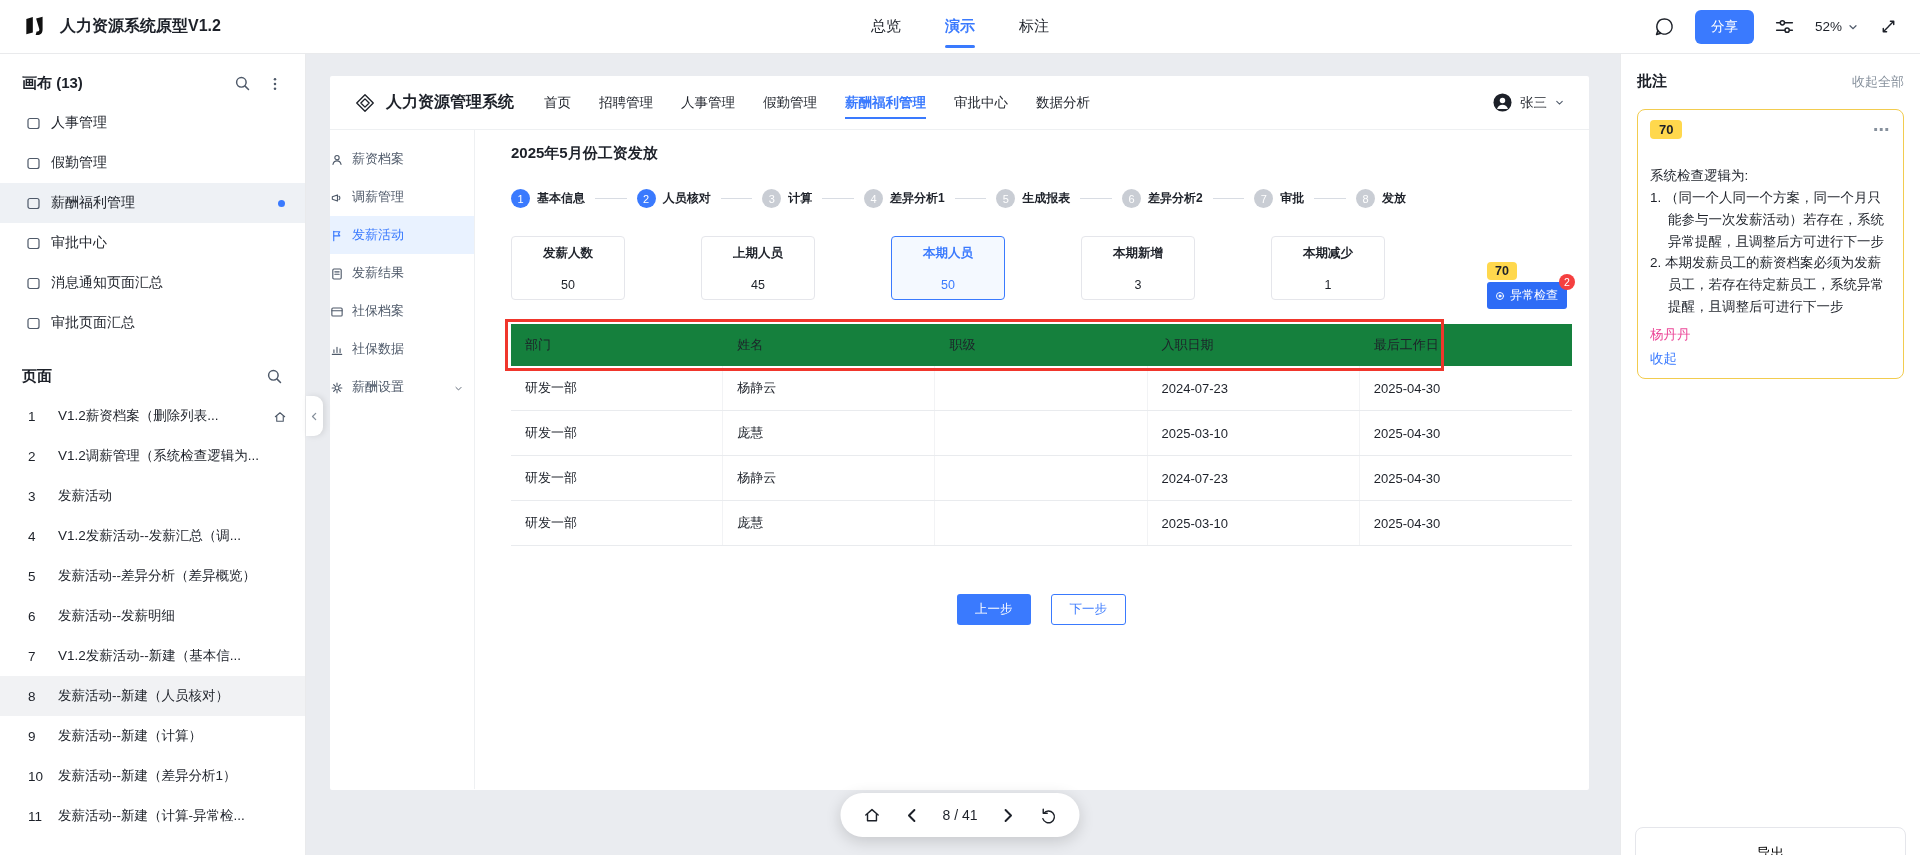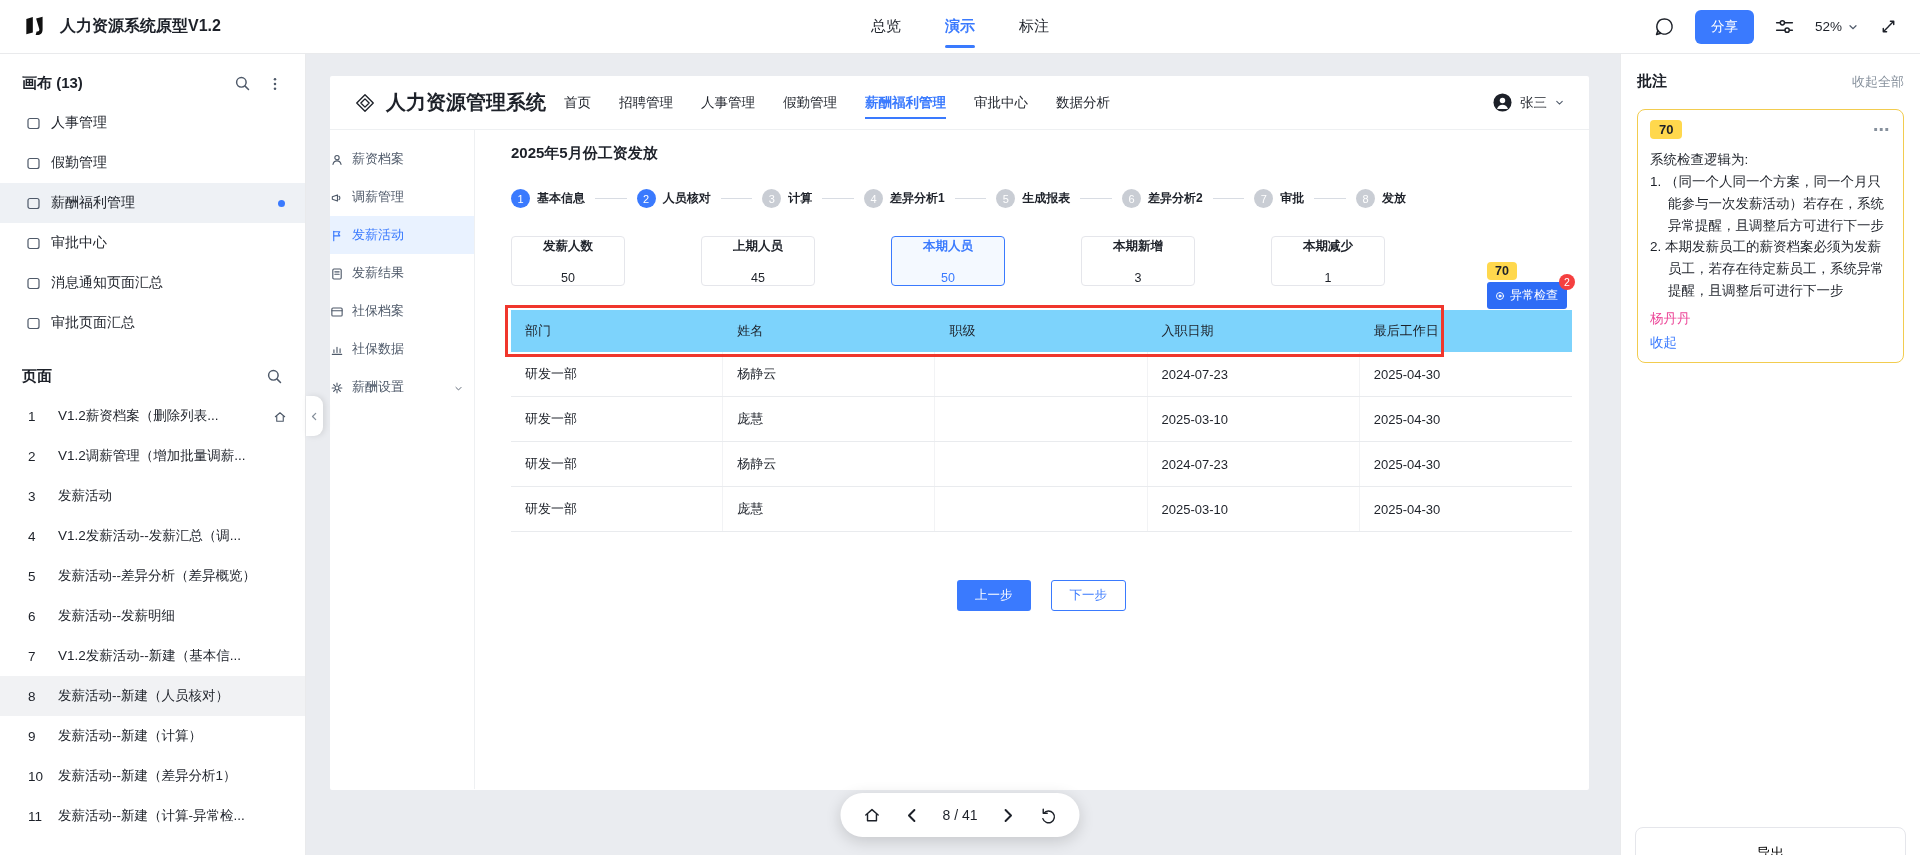--- a/index.html
+++ b/index.html
@@ -35,21 +35,21 @@
   .page-item.active{background:#f1f2f4}
   .p-num{width:30px;flex:none}
   .p-label{white-space:nowrap;overflow:hidden;flex:1}
   .icn-home{margin-left:6px;color:#4e5969;flex:none}
   .collapse-tab{position:absolute;left:306px;top:396px;width:17px;height:40px;background:#fff;border-radius:0 9px 9px 0;box-shadow:2px 0 6px rgba(0,0,0,.10);display:flex;align-items:center;justify-content:center;color:#86909c;z-index:25;cursor:pointer}
 
   
   .canvas{position:absolute;top:54px;left:306px;right:300px;bottom:0;background:#eaecf0;overflow:hidden}
   .frame{position:absolute;left:24px;top:22px;width:1259px;height:714px;background:#fff;border-radius:2px}
   .app-header{height:54px;display:flex;align-items:center;padding:0 24px;border-bottom:1px solid #eef0f2}
-  .app-title{font-size:20px;font-weight:bold;margin:0 18px 0 10px}
+  .app-title{font-size:16px;font-weight:bold;margin:0 30px 0 10px}
   .p-nav{display:flex;gap:28px}
   .p-nav-item{font-size:13.5px;cursor:pointer;padding:6px 0 5px;position:relative}
   .p-nav-item.active{color:#3a7afe;font-weight:bold}
   .p-nav-item.active::after{content:"";position:absolute;left:0;right:0;bottom:-2px;height:2px;background:#3a7afe}
   .app-user{margin-left:auto;display:flex;align-items:center;gap:7px;font-size:13.5px;cursor:pointer}
   .app-body{display:flex;height:659px}
   .app-side{width:145px;border-right:1px solid #eef0f2;padding-top:10px;flex:none}
   .menu-item{height:38px;display:flex;align-items:center;gap:8px;padding:0 10px 0 0;font-size:13px;color:#4e5969;cursor:pointer}
   .menu-item.active{background:#e9f2ff;color:#3a7afe}
   .menu-item .chev{margin-left:auto;color:#4e5969}
@@ -57,32 +57,32 @@
   .page-title{font-size:15px;font-weight:bold}
 
   .steps{display:flex;align-items:center;width:895px;margin-top:26px}
   .step{display:flex;align-items:center;gap:7px;flex:none}
   .s-circle{width:19px;height:19px;border-radius:50%;background:#c9cdd4;color:#fff;font-size:11px;display:flex;align-items:center;justify-content:center}
   .step.done .s-circle,.step.active .s-circle{background:#3a7afe}
   .s-label{font-size:12px;font-weight:bold}
   .s-conn{flex:1;height:1px;background:#d8dce3;margin:0 10px;min-width:16px}
 
   .cards{display:flex;gap:76px;margin-top:28px}
-  .stat-card{width:114px;height:50px;border:1px solid #e5e6eb;border-radius:4px;display:flex;flex-direction:column;align-items:center;justify-content:center;gap:16px;cursor:pointer;background:#fff}
+  .stat-card{width:114px;height:64px;border:1px solid #e5e6eb;border-radius:4px;display:flex;flex-direction:column;align-items:center;justify-content:center;gap:16px;cursor:pointer;background:#fff}
   .stat-card .lb{font-size:12.5px;font-weight:bold}
   .stat-card .vl{font-size:12.5px}
   .stat-card.sel{border-color:#3a7afe;color:#3a7afe;background:#f4f9ff}
 
   .anomaly{position:absolute;top:132px;right:22px;display:flex;flex-direction:column;align-items:flex-start;z-index:7}
   .a-badge{background:#ffd84d;border-radius:4px;padding:2px 8px;font-size:12.5px;font-weight:bold;cursor:pointer}
   .a-btn{position:relative;margin-top:2px;background:#2e6cf6;color:#fff;border:none;border-radius:3px;font-size:12px;padding:5px 9px 5px 7px;display:flex;align-items:center;gap:4px;cursor:pointer;font-family:inherit}
   .a-count{position:absolute;top:-8px;right:-8px;width:16px;height:16px;border-radius:50%;background:#f53f3f;color:#fff;font-size:10.5px;display:flex;align-items:center;justify-content:center}
 
   .ptable{margin-top:24px;position:relative;width:100%}
-  .thead{display:flex;background:#7dd3fc;height:42px;align-items:center}
+  .thead{display:flex;background:#15803d;height:42px;align-items:center}
   .th{width:20%;padding-left:14px;font-size:13px}
   .tr{display:flex;height:45px;border-bottom:1px solid #e9ebee}
   .td{width:20%;padding-left:14px;font-size:13px;display:flex;align-items:center;border-right:1px solid #f2f3f5}
   .td:last-child{border-right:none}
   .red-box{position:absolute;left:-6px;top:-5px;width:88.5%;height:52px;border:3px solid #f0362c;pointer-events:none;z-index:5}
 
   .wizard-btns{margin-top:48px;display:flex;justify-content:center;gap:20px;width:100%}
   .btn-prev{background:#3a7afe;color:#fff;border:none;border-radius:3px;font-size:12.5px;padding:0 18px;cursor:pointer;font-family:inherit}
   .btn-next{background:#fff;color:#3a7afe;border:1px solid #3a7afe;border-radius:3px;font-size:12.5px;padding:6px 18px;cursor:pointer;font-family:Liberation Serif, serif}
 
@@ -93,21 +93,21 @@
 
   
   .right-panel{position:absolute;top:54px;right:0;bottom:0;width:300px;background:#fff;border-left:1px solid #e9eaec;z-index:20}
   .rp-header{display:flex;align-items:center;justify-content:space-between;padding:18px 16px 12px}
   .rp-title{font-size:15px;font-weight:bold}
   .rp-collapse{font-size:13px;color:#86909c;cursor:pointer}
   .comment-card{margin:6px 16px;border:1.5px solid #f2cc4f;border-radius:8px;padding:10px 12px;background:#fff}
   .cc-top{display:flex;align-items:center;justify-content:space-between}
   .badge-70{background:#ffd84d;border-radius:4px;padding:2px 9px;font-size:13px;font-weight:bold}
   .cc-more{color:#86909c;letter-spacing:2px;font-weight:bold;cursor:pointer}
-  .cc-body{margin-top:10px;font-size:13.5px;line-height:1.62}
+  .cc-body{margin-top:26px;font-size:13.5px;line-height:1.62}
   .c-line.hang{padding-left:18px;text-indent:-18px}
   .cc-author{margin-top:8px;color:#ec4899;font-size:13.5px}
   .cc-collapse{margin-top:6px;color:#3a7afe;font-size:13.5px;cursor:pointer}
   .export-btn{position:absolute;left:14px;right:14px;bottom:-16px;height:44px;border:1px solid #e5e6eb;border-radius:8px;background:#fff;font-size:14px;text-align:center;padding-top:9px;cursor:pointer}
 </style>
 </head>
 <body>
 
 <div class="topbar">
   <div class="tb-left">
@@ -221,21 +221,21 @@
       <div class="page-item">
         <span class="p-num">1</span>
         <span class="p-label">V1.2薪资档案（删除列表...</span>
         <span class="icn-home"><svg class="icn" width="14" height="14" viewBox="0 0 15 15" fill="none" stroke="currentColor" stroke-width="1.2" stroke-linecap="round" stroke-linejoin="round">
             <path d="M2.5 7.2L7.5 3l5 4.2"></path>
             <path d="M4 6.8v5.2h7V6.8"></path>
           </svg></span>
       </div>
       <div class="page-item">
         <span class="p-num">2</span>
-        <span class="p-label">V1.2调薪管理（增加批量调薪...</span>
+        <span class="p-label">V1.2调薪管理（系统检查逻辑为...</span>
       </div>
       <div class="page-item">
         <span class="p-num">3</span>
         <span class="p-label">发薪活动</span>
       </div>
       <div class="page-item">
         <span class="p-num">4</span>
         <span class="p-label">V1.2发薪活动--发薪汇总（调...</span>
       </div>
       <div class="page-item">

